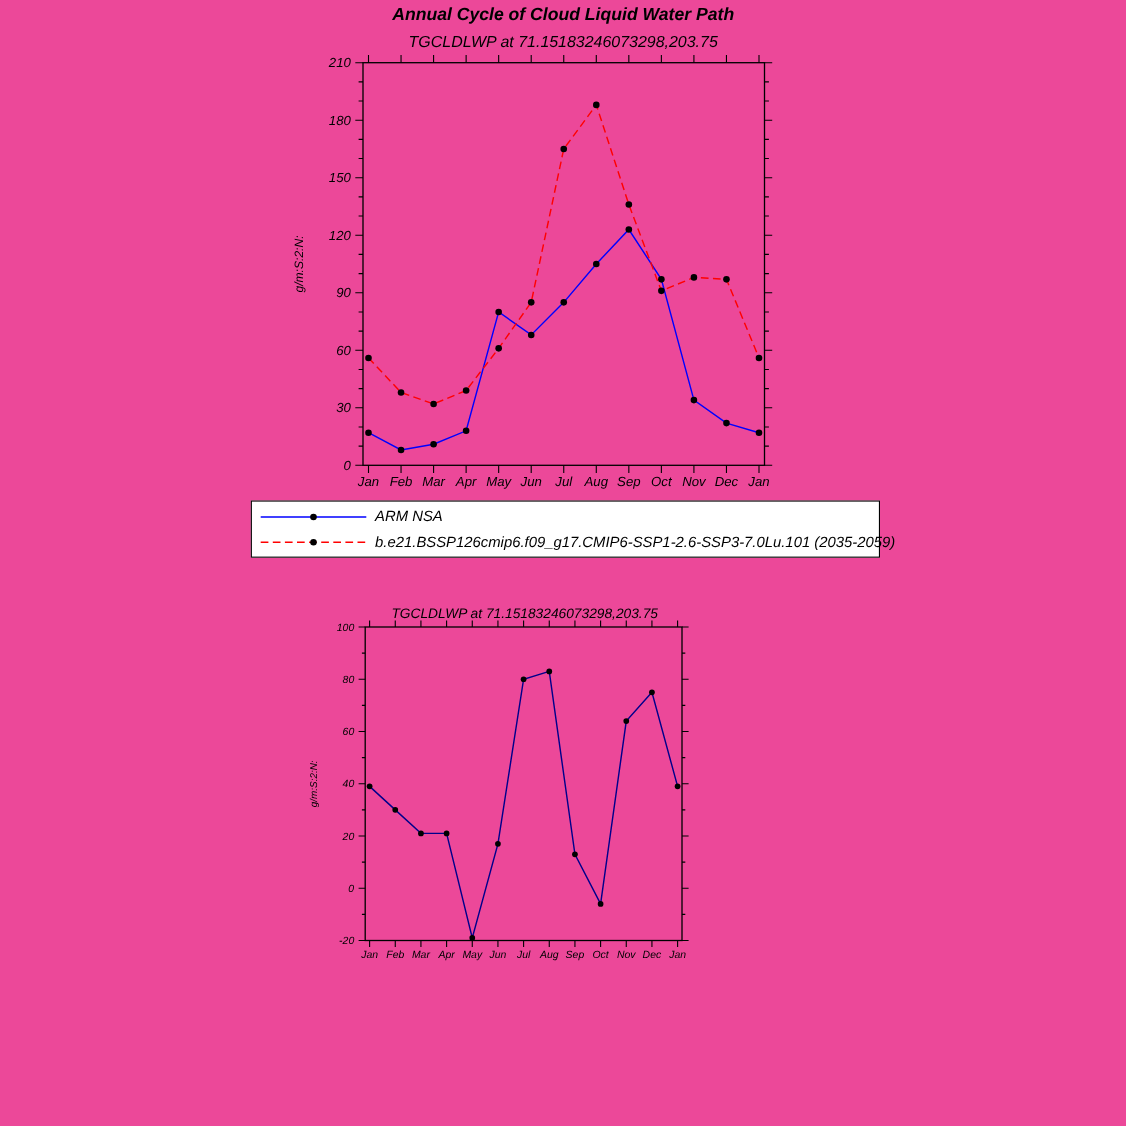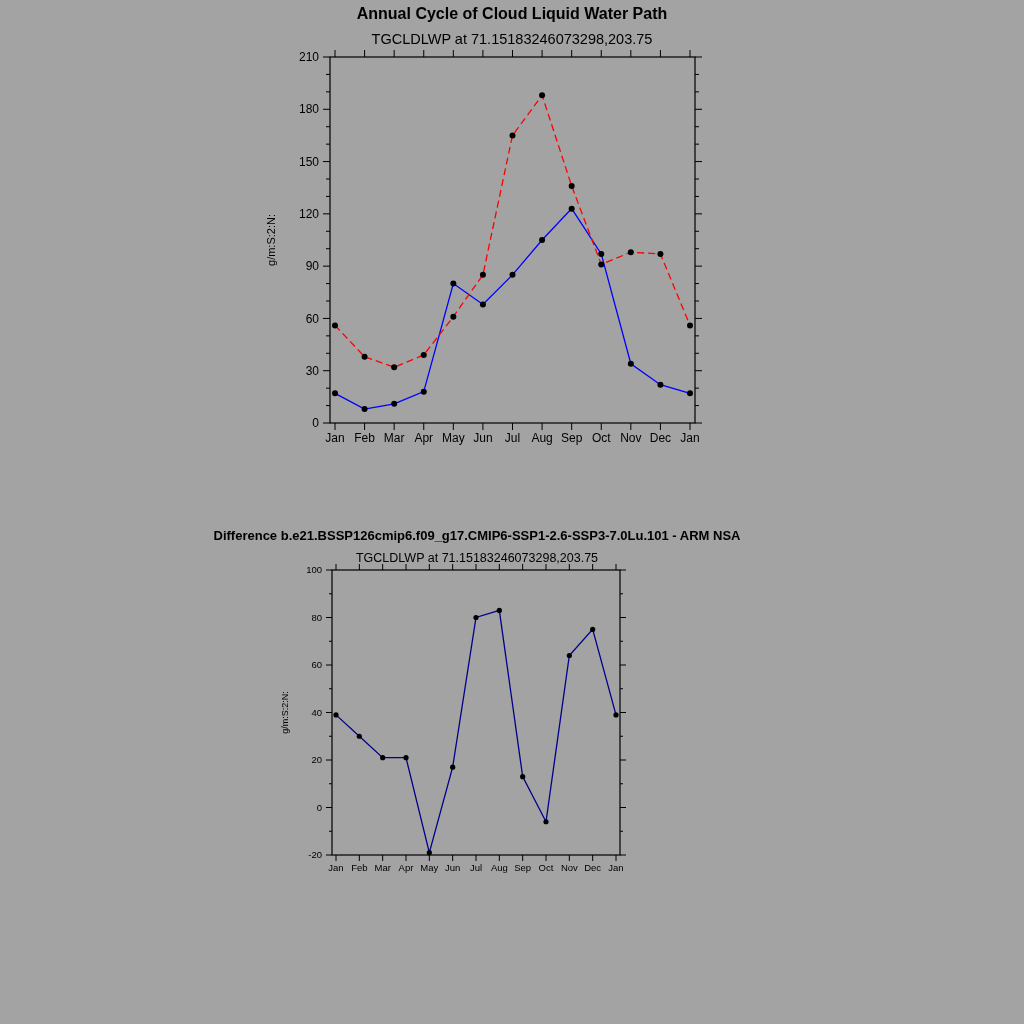--- a/index.html
+++ b/index.html
@@ -1,17 +1,17 @@
 <!DOCTYPE html>
 <html><head>
 <meta charset="utf-8">
 <style>
   html,body{margin:0;padding:0;background:#ffffff;}
-  .page{position:relative;width:1024px;height:1024px;background:#a3a3a3;
-        font-family:"Liberation Sans",sans-serif;color:#000;overflow:hidden;}
+  .page{position:relative;width:1024px;height:1024px;background:#ec4899;
+        font-family:"Liberation Sans",sans-serif;color:#000;overflow:hidden;font-style:italic;}
   .main-title{position:absolute;top:5px;left:0;width:1024px;text-align:center;
               font-size:16px;font-weight:bold;}
   .subtitle{position:absolute;transform:translateX(-50%);font-size:14.5px;white-space:nowrap;text-align:center;}
   .sub1{top:31px;left:512px;}
   .sub2{top:551px;left:477px;font-size:12.5px;}
   .diff-title{position:absolute;top:528px;left:477px;transform:translateX(-50%);
               font-size:13px;font-weight:bold;white-space:nowrap;}
   #chart1{position:absolute;left:230px;top:48px;}
   #chart2{position:absolute;left:260px;top:563px;}
   .legend{position:absolute;left:228px;top:455px;width:572px;border:1px solid #000;
@@ -153,21 +153,36 @@
         <circle cx="252.91666666666666" cy="226.85714285714286" r="3"></circle>
         <circle cx="282.5" cy="87.42857142857144" r="3"></circle>
         <circle cx="312.08333333333337" cy="47.342857142857156" r="3"></circle>
         <circle cx="341.66666666666663" cy="137.97142857142856" r="3"></circle>
         <circle cx="371.25" cy="216.4" r="3"></circle>
         <circle cx="400.8333333333333" cy="204.2" r="3"></circle>
         <circle cx="430.4166666666667" cy="205.94285714285712" r="3"></circle>
         <circle cx="460" cy="277.4" r="3"></circle>
       </g>
     </svg>
-  <div class="diff-title">Difference b.e21.BSSP126cmip6.f09_g17.CMIP6-SSP1-2.6-SSP3-7.0Lu.101 - ARM NSA</div>
+  <div class="legend">
+      <div class="legend-row">
+        <svg width="100" height="16">
+          <line x1="2" y1="8" x2="98" y2="8" stroke="#0000ff" stroke-width="1.3"></line>
+          <circle cx="50" cy="8" r="3" fill="#000000"></circle>
+        </svg>
+        <span class="legend-label">ARM NSA</span>
+      </div>
+      <div class="legend-row">
+        <svg width="100" height="16">
+          <line x1="2" y1="8" x2="98" y2="8" stroke="#ff0000" stroke-width="1.3" stroke-dasharray="7,4"></line>
+          <circle cx="50" cy="8" r="3" fill="#000000"></circle>
+        </svg>
+        <span class="legend-label">b.e21.BSSP126cmip6.f09_g17.CMIP6-SSP1-2.6-SSP3-7.0Lu.101 (2035-2059)</span>
+      </div>
+    </div>
   <div class="subtitle sub2">TGCLDLWP at 71.15183246073298,203.75</div>
   <svg id="chart2" width="420" height="330">
       <g stroke="#000" stroke-width="1.2" fill="none">
         <rect x="72" y="7" width="288" height="285"></rect>
       </g>
       <g stroke="#000" stroke-width="1">
         <line x1="66" y1="292" x2="72" y2="292"></line>
         <line x1="360" y1="292" x2="366" y2="292"></line>
         <line x1="66" y1="244.5" x2="72" y2="244.5"></line>
         <line x1="360" y1="244.5" x2="366" y2="244.5"></line>

